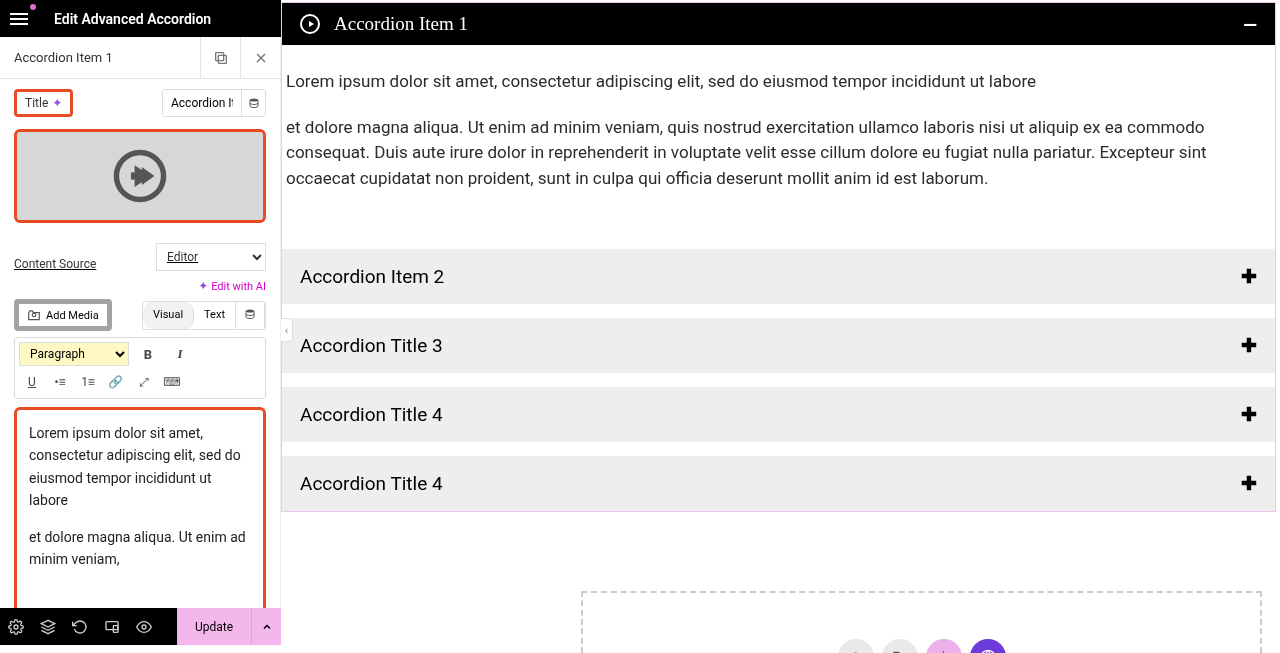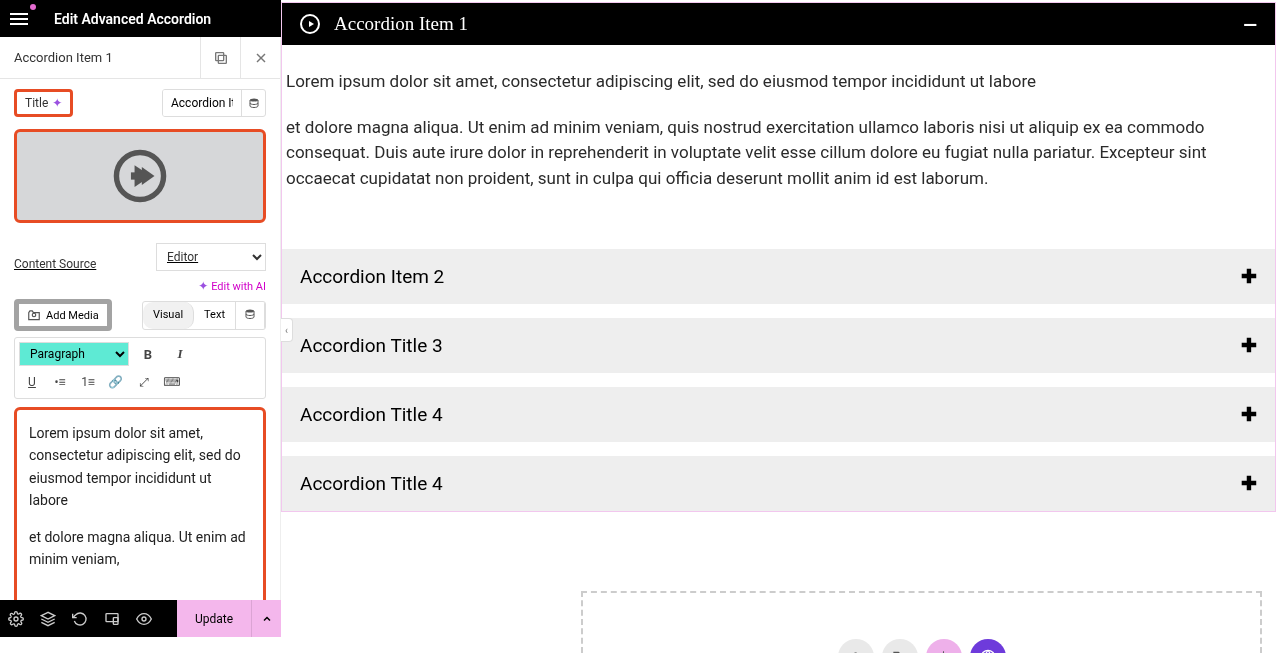--- a/index.html
+++ b/index.html
@@ -40,31 +40,31 @@
 .addmedia { display: flex; align-items: center; gap: 5px; padding: 4px 8px; font-size: 11px; border: 5px solid #a3a3a3; border-radius: 4px; cursor: pointer; }
 .tabbtn { padding: 6px 10px; font-size: 11px; border-right: 1px solid #ddd; cursor: pointer; }
 .tabbtn.active { background: #f1f1f1; border-radius: 10px; }
 .tabbtn.dyn2 { padding: 6px 8px; }
 
 .media-row { display: flex; align-items: center; gap: 6px; margin-top: 6px; }
 .tabs-right { display: flex; margin-left: auto; border: 1px solid #ddd; border-radius: 3px; overflow: hidden; }
 
 .fmtbar { margin-top: 6px; border: 1px solid #ddd; border-radius: 3px; padding: 4px; }
 .fmtbar .row1 { display: flex; align-items: center; gap: 6px; }
-.fmtbar select { padding: 3px 6px; font-size: 12px; border: 1px solid #ddd; background: #5eead4; width: 110px; }
+.fmtbar select { padding: 3px 6px; font-size: 12px; border: 1px solid #ddd; background: #fef9c3; width: 110px; }
 .fmtbar .fmtbtn { width: 26px; height: 24px; display: flex; align-items: center; justify-content: center; cursor: pointer; font-weight: bold; font-size: 13px; color: #444; }
 .fmtbar .italic { font-style: italic; font-family: Georgia, serif; }
 .fmtbar .row2 { display: flex; gap: 2px; margin-top: 4px; }
 .fmtbar .row2 .fmtbtn { font-size: 12px; font-weight: normal; }
 
 .editor-area { margin-top: 8px; border: 3px solid #e74c24; border-radius: 6px; padding: 12px; font-family: Georgia, 'Times New Roman', serif; font-size: 14px; color: #222; line-height: 1.6; height: 210px; overflow: hidden; }
 .editor-area p { margin-bottom: 14px; }
 
 
-.bottombar { position: absolute; left: 0; bottom: 16px; width: 281px; height: 37px; background: #000; display: flex; align-items: center; }
+.bottombar { position: absolute; left: 0; bottom: 8px; width: 281px; height: 37px; background: #000; display: flex; align-items: center; }
 .bottombar .bicon { width: 32px; height: 37px; display: flex; align-items: center; justify-content: center; color: #ccc; cursor: pointer; }
 .bottombar .update { margin-left: auto; background: #f4b7ec; color: #000; height: 37px; display: flex; align-items: center; padding: 0 18px; font-size: 12px; cursor: pointer; }
 .bottombar .chev { width: 30px; height: 37px; background: #f4b7ec; display: flex; align-items: center; justify-content: center; border-left: 1px solid rgba(0,0,0,0.1); cursor: pointer; color: #000;}
 
 
 .main { position: absolute; left: 281px; top: 0; right: 0; bottom: 0; background: #fff; overflow: hidden; }
 .frameborder { border: 1px solid #f2c7ee; margin: 2px 4px 0 0; }
 
 .acc-open-head { background: #000; color: #fff; padding: 10px 18px; display: flex; align-items: center; gap: 14px; }
 .acc-open-head .ring { width: 20px; height: 20px; border: 2px solid #fff; border-radius: 50%; display: flex; align-items: center; justify-content: center; }

